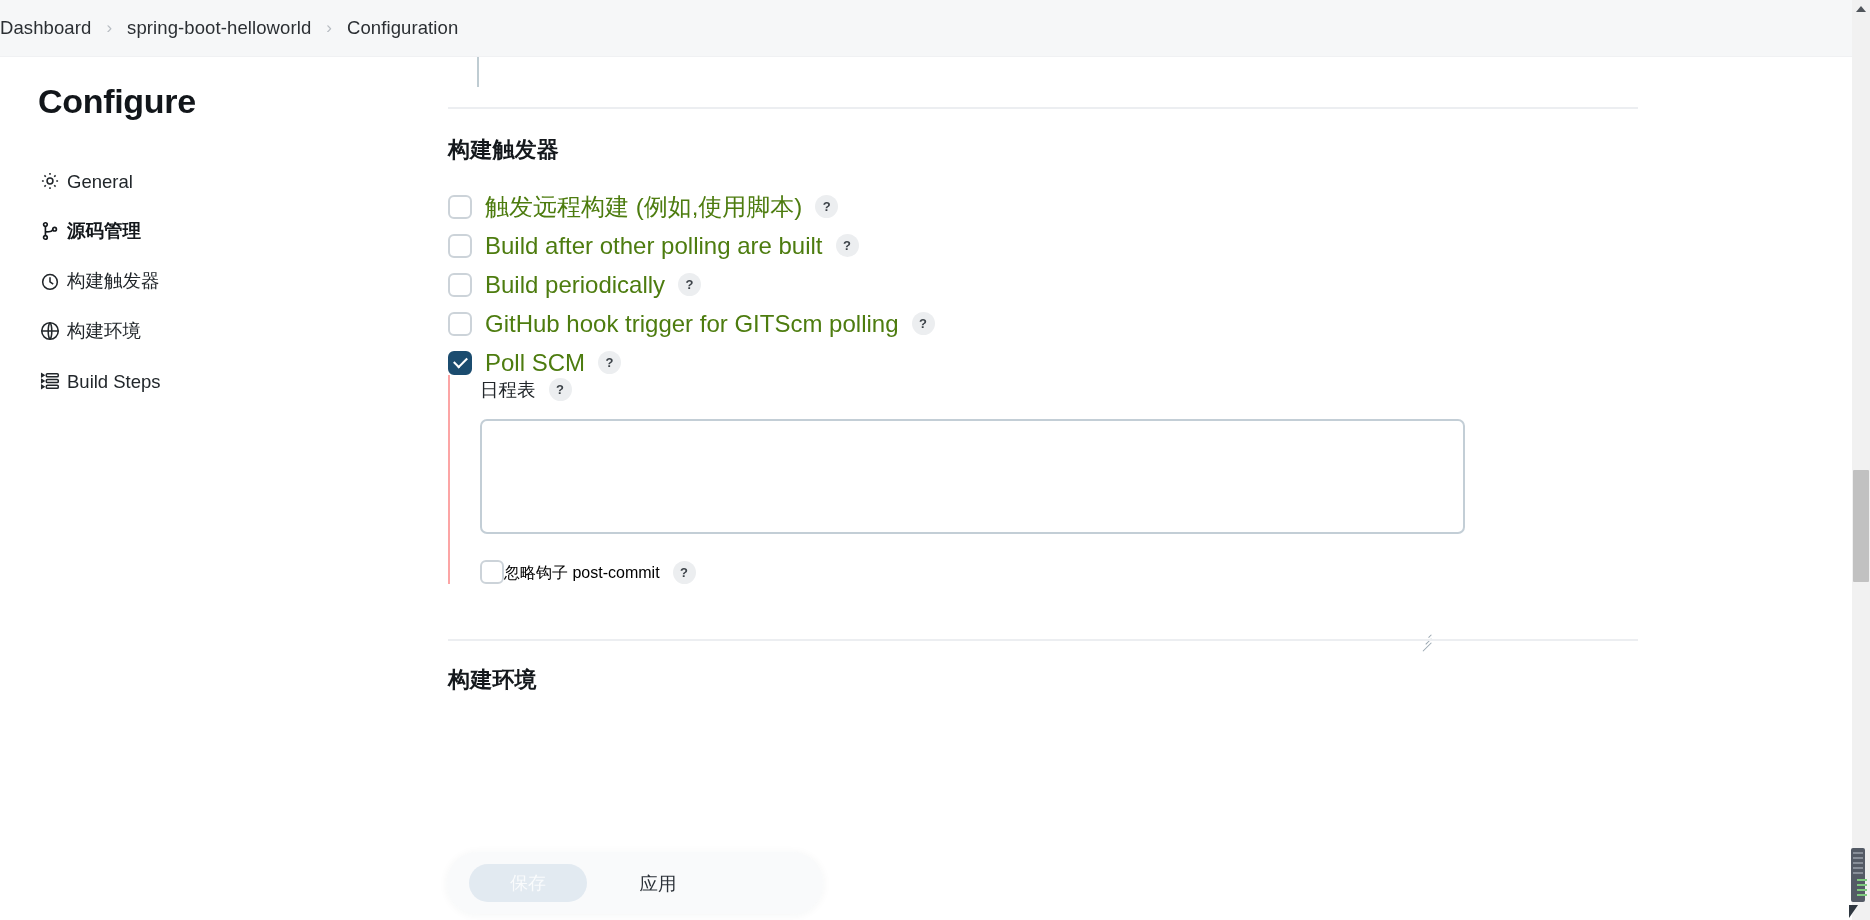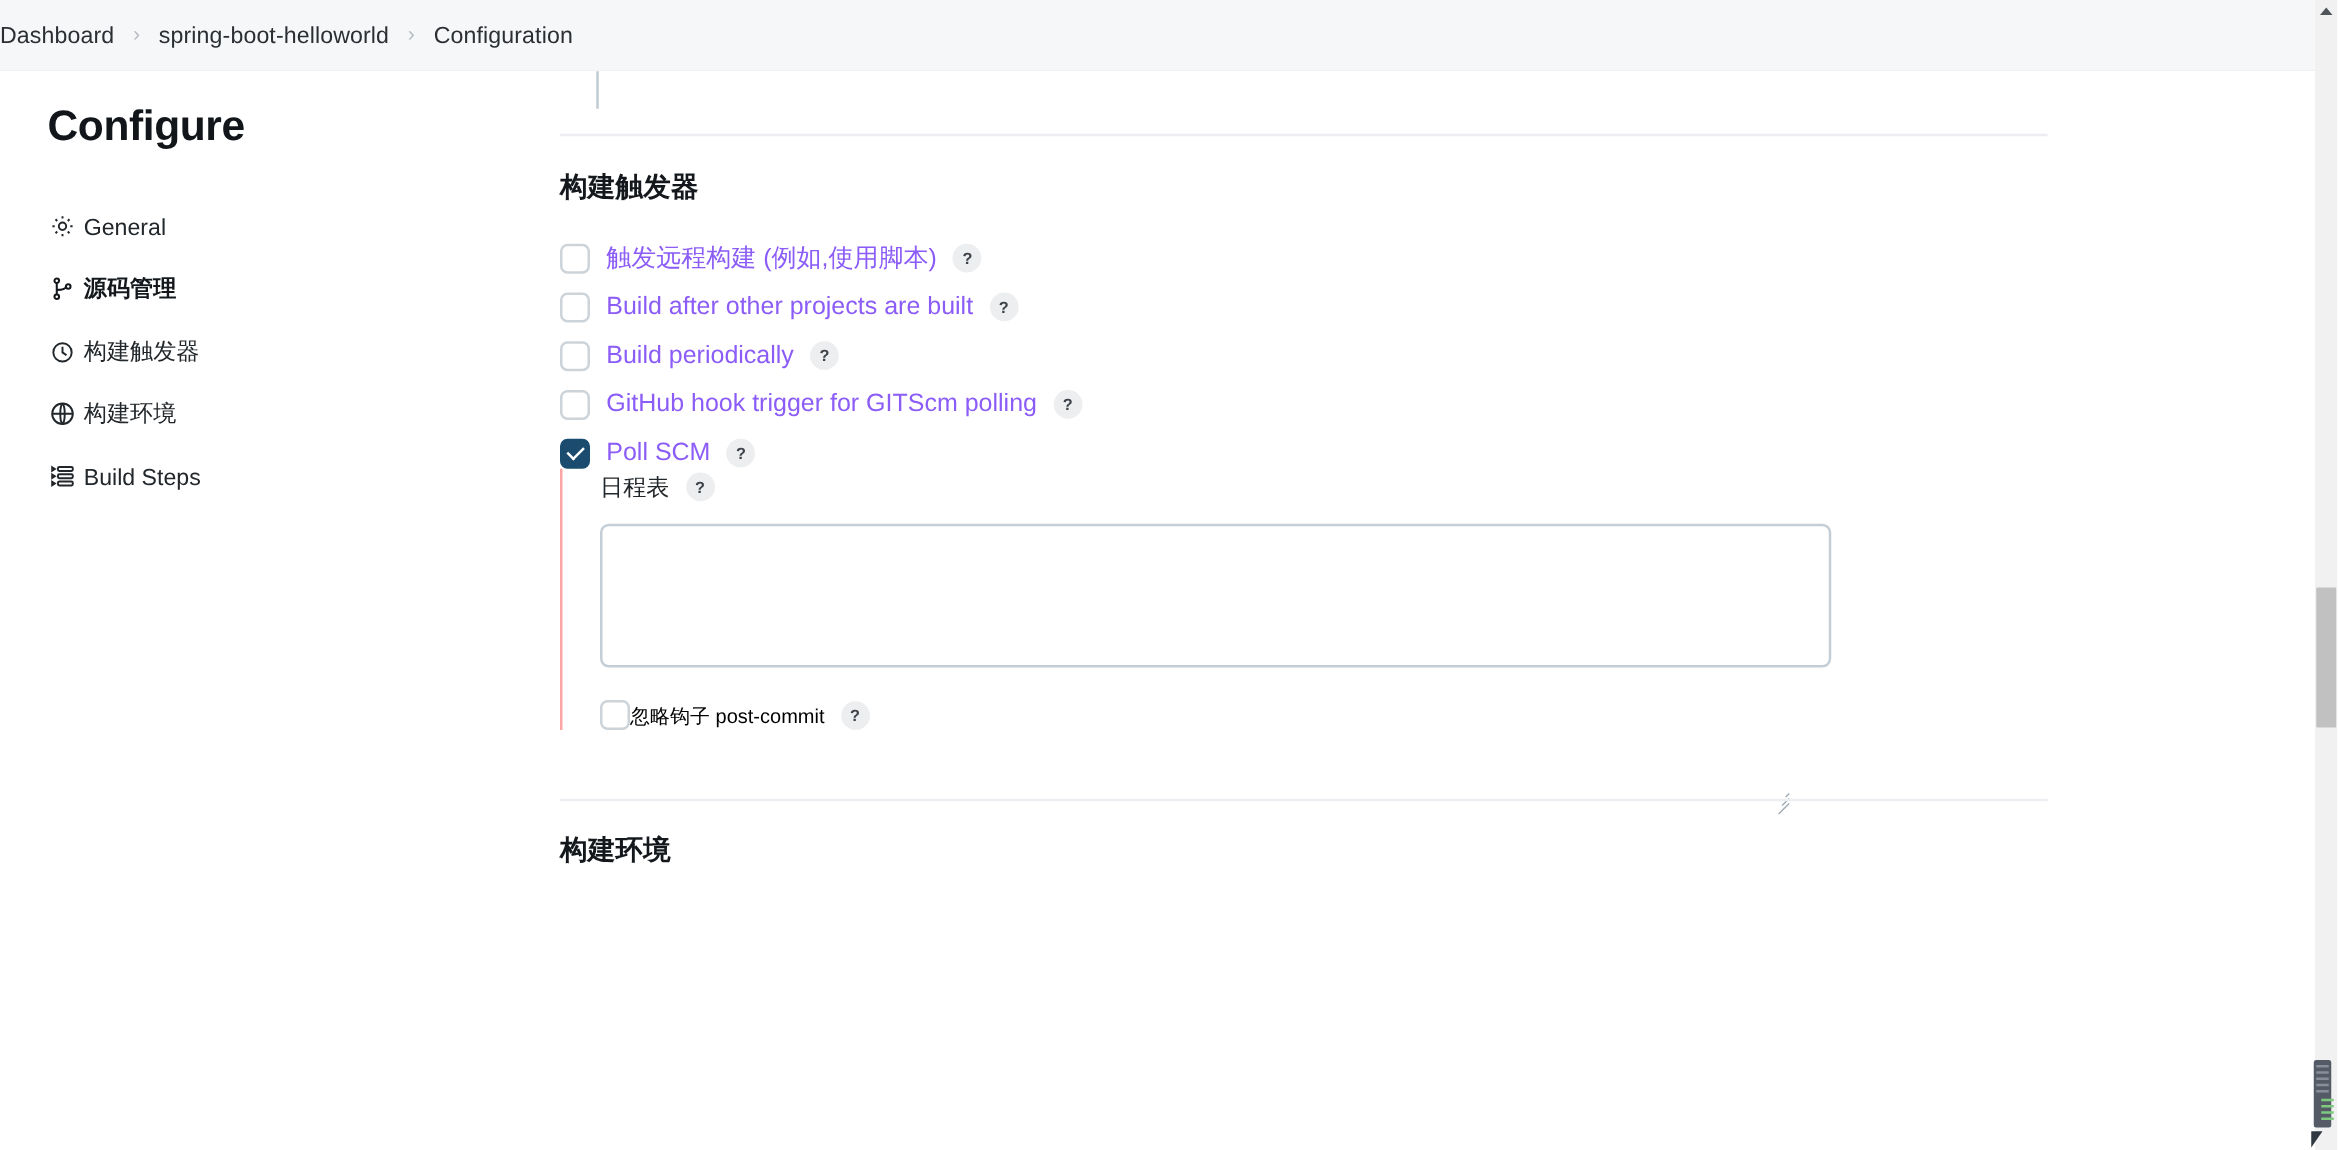--- a/index.html
+++ b/index.html
@@ -88,21 +88,21 @@
     display: flex; align-items: center; justify-content: center;
     position: relative;
   }
   .cb.checked { background: #1b4c6f; border-color: #1b4c6f; }
   .cb.checked::after {
     content: ""; width: 11px; height: 6px;
     border-left: 2.6px solid #fff; border-bottom: 2.6px solid #fff;
     transform: rotate(-45deg); margin-top: -3px;
   }
   .row .txt {
-    font-size: 20px; color: #8b5cf6; margin-left: 13px; white-space: nowrap;
+    font-size: 24px; color: #4d7c0f; margin-left: 13px; white-space: nowrap;
   }
   .help {
     width: 23px; height: 23px; border-radius: 50%;
     background: #eceef0; color: #3c4248;
     font-size: 13px; font-weight: bold;
     display: inline-flex; align-items: center; justify-content: center;
     margin-left: 13px; cursor: pointer; flex: 0 0 23px;
   }
 
   
@@ -284,21 +284,21 @@
       <div class="trigger-list">
 
         <div class="row">
           <span class="cb"></span>
           <span class="txt">触发远程构建 (例如,使用脚本)</span>
           <span class="help">?</span>
         </div>
 
         <div class="row">
           <span class="cb"></span>
-          <span class="txt">Build after other projects are built</span>
+          <span class="txt">Build after other polling are built</span>
           <span class="help">?</span>
         </div>
 
         <div class="row">
           <span class="cb"></span>
           <span class="txt">Build periodically</span>
           <span class="help">?</span>
         </div>
 
         <div class="row">
@@ -334,20 +334,24 @@
           <span class="help">?</span>
         </div>
       </div>
 
       <div class="divider" id="div-bottom"></div>
       <div class="section-title" id="sec-env">构建环境</div>
 
     </div>
   </div>
 
+  <div class="footer">
+    <button class="btn-save">保存</button>
+    <button class="btn-apply">应用</button>
+  </div>
 
   <div class="scrollbar">
     <div class="sb-up"></div>
     <div class="sb-thumb"></div>
     <div class="cursor-art">
       <div class="bar">
         <i style="top:4px"></i>
           <i style="top:9px"></i>
           <i style="top:14px"></i>
         <i style="top:19px"></i>

